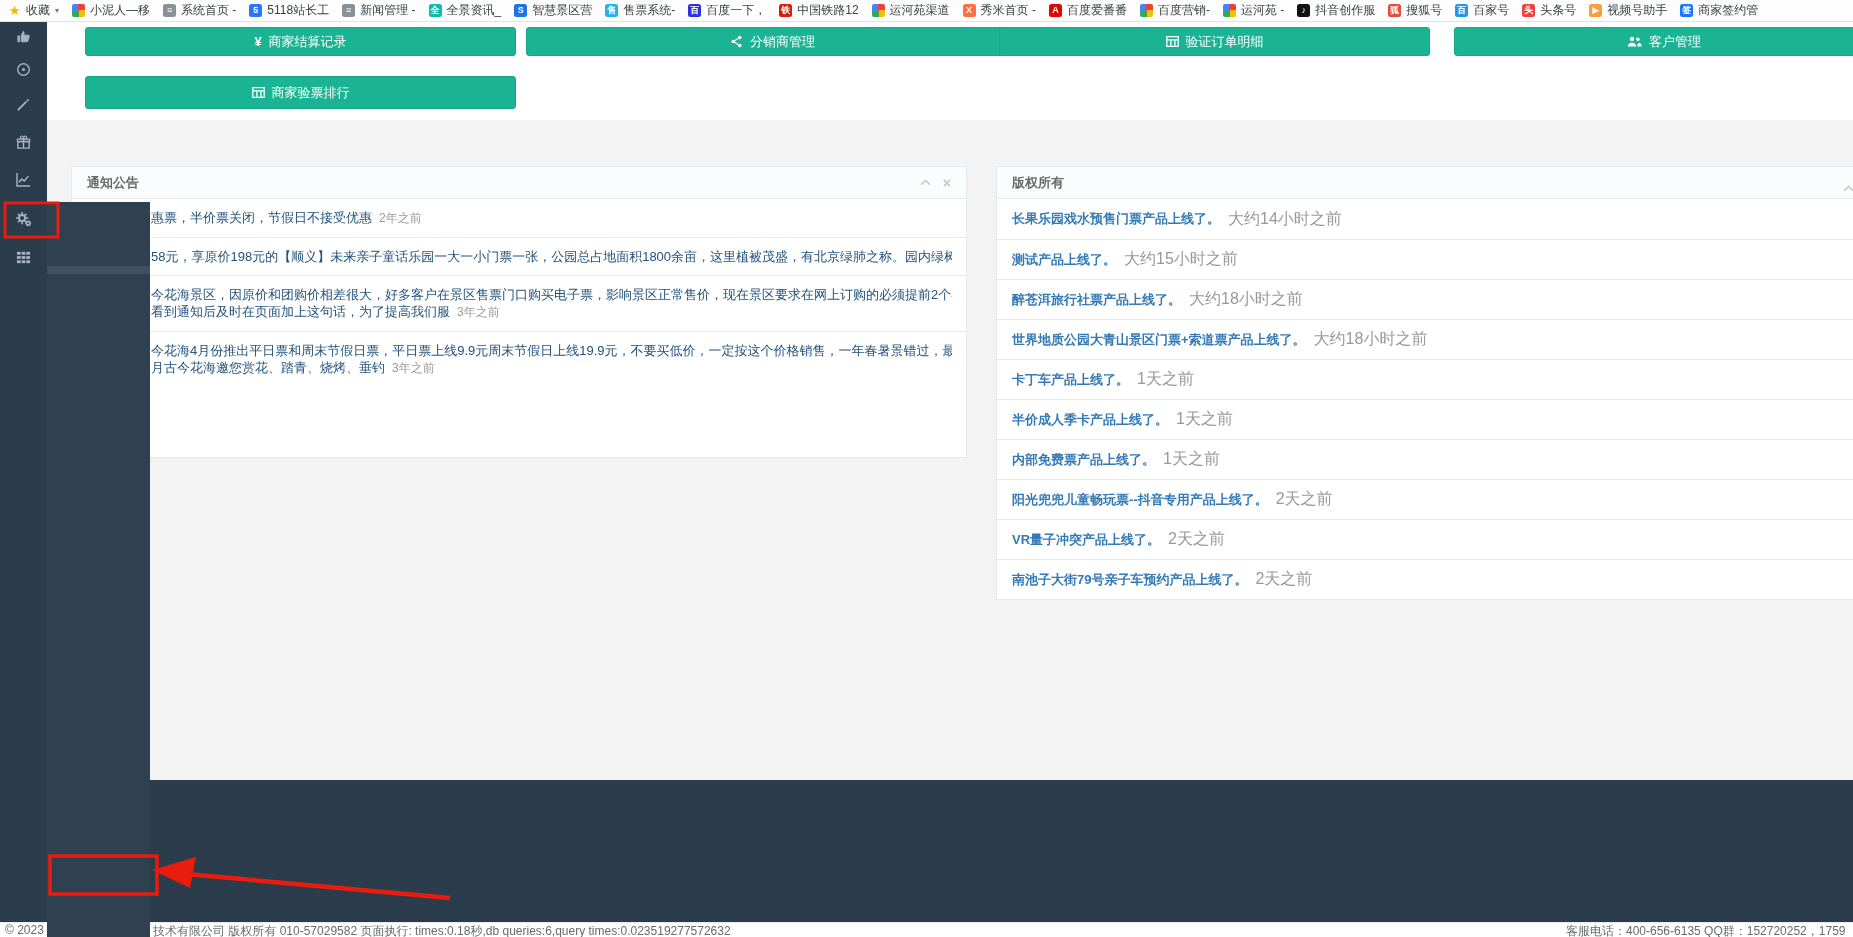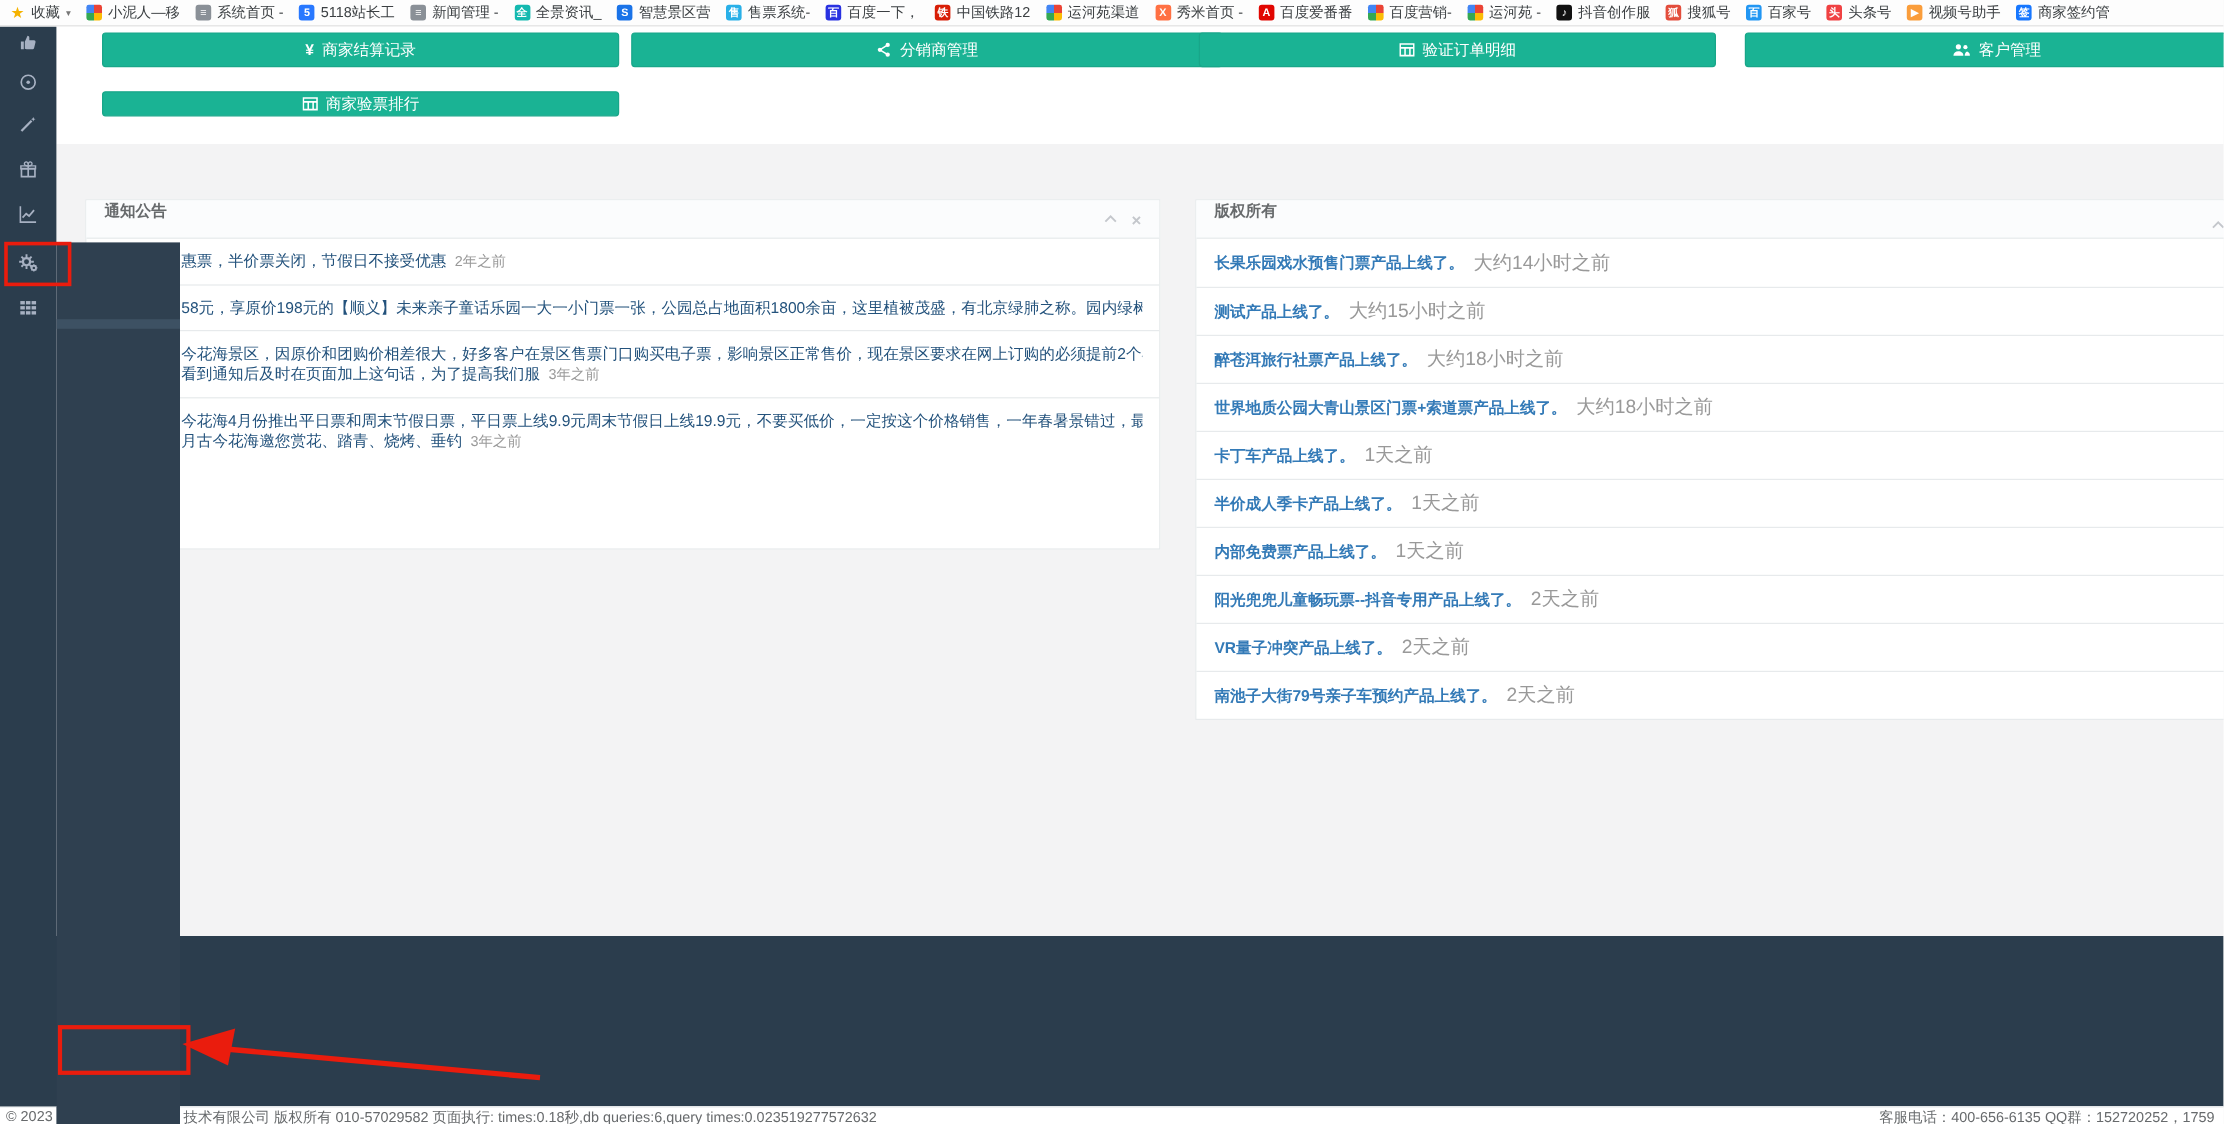--- a/index.html
+++ b/index.html
@@ -46,28 +46,28 @@
   .qbtn{
     position:absolute;height:29px;background:#1ab394;border:1px solid #18a689;border-radius:3px;
     color:#fff;font-size:13px;display:flex;align-items:center;justify-content:center;gap:7px;
     box-sizing:border-box;cursor:pointer;z-index:3;
   }
   .qbtn .ic{display:flex;align-items:center;line-height:1}
   #qb1{left:85px;top:27px;width:431px}
   #qb2{left:526px;top:27px;width:493px}
   #qb3{left:999px;top:27px;width:431px}
   #qb4{left:1454px;top:27px;width:420px}
-  #qb5{left:85px;top:76px;width:431px;height:21px}
+  #qb5{left:85px;top:76px;width:431px;height:33px}
   
   .panel{position:absolute;background:#fff;border:1px solid #e7eaec;box-sizing:border-box;z-index:2}
   #notice-panel{left:71px;top:166px;width:896px;min-height:292px}
   #products-panel{left:996px;top:166px;width:884px;height:434px}
   .panel-head{
     height:32px;border-bottom:1px solid #e7eaec;background:#fbfcfd;
-    display:flex;padding:0 15px;box-sizing:border-box;
+    display:flex;align-items:center;padding:0 15px;box-sizing:border-box;
     font-size:13px;font-weight:bold;color:#676a6c;
   }
   .head-tools{margin-left:auto;display:flex;align-items:center;gap:12px;color:#c4c7cc}
   .head-tools .tool{cursor:pointer;display:flex;align-items:center;font-size:13px;line-height:1}
   .n-row{padding:10px 14px 10px 79px;border-top:1px solid #e7eaec}
   .n-row:nth-of-type(1){border-top:none}
   .n-line{white-space:nowrap;overflow:hidden;font-size:13px;color:#23527c;line-height:17px;cursor:pointer}
   .time{color:#999;font-size:12px;margin-left:7px;font-weight:normal}
   .p-row{height:40px;border-top:1px solid #e7eaec;display:flex;align-items:center;
          padding:0 15px;box-sizing:border-box;white-space:nowrap;overflow:hidden}

